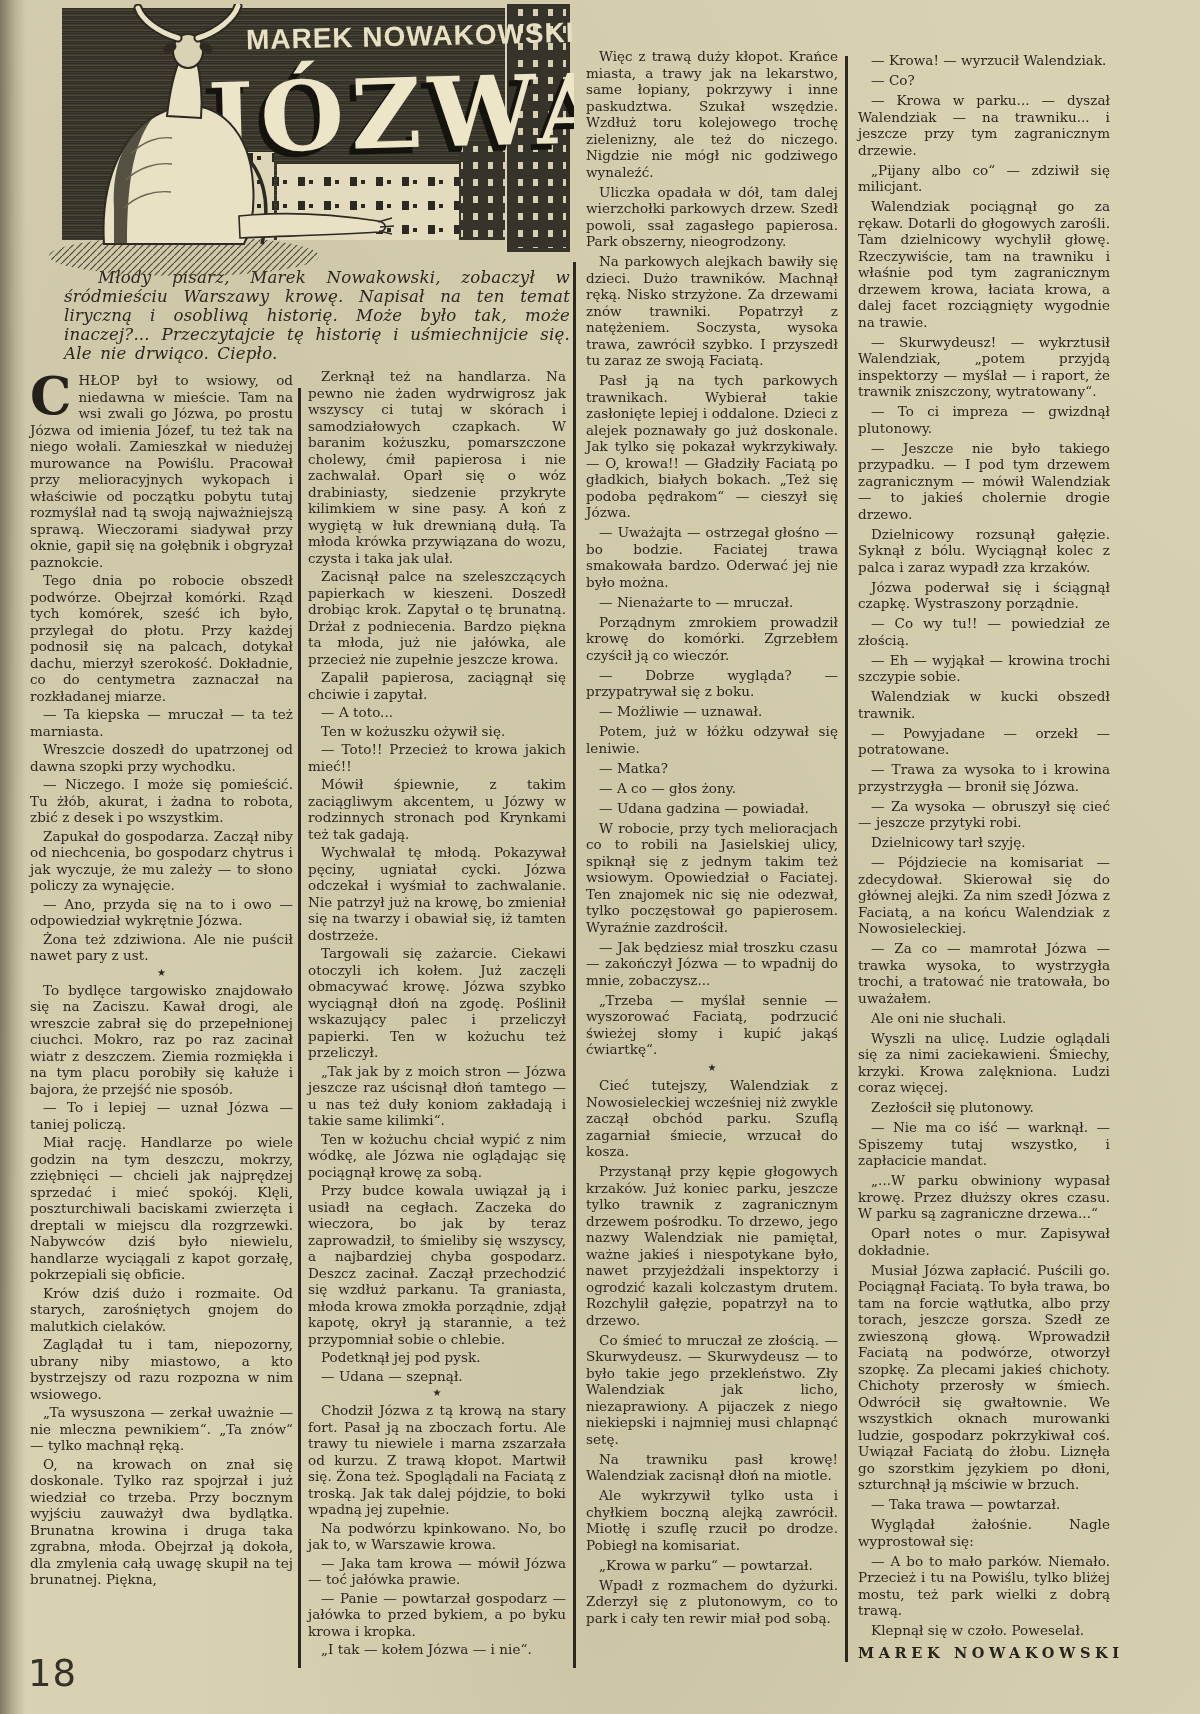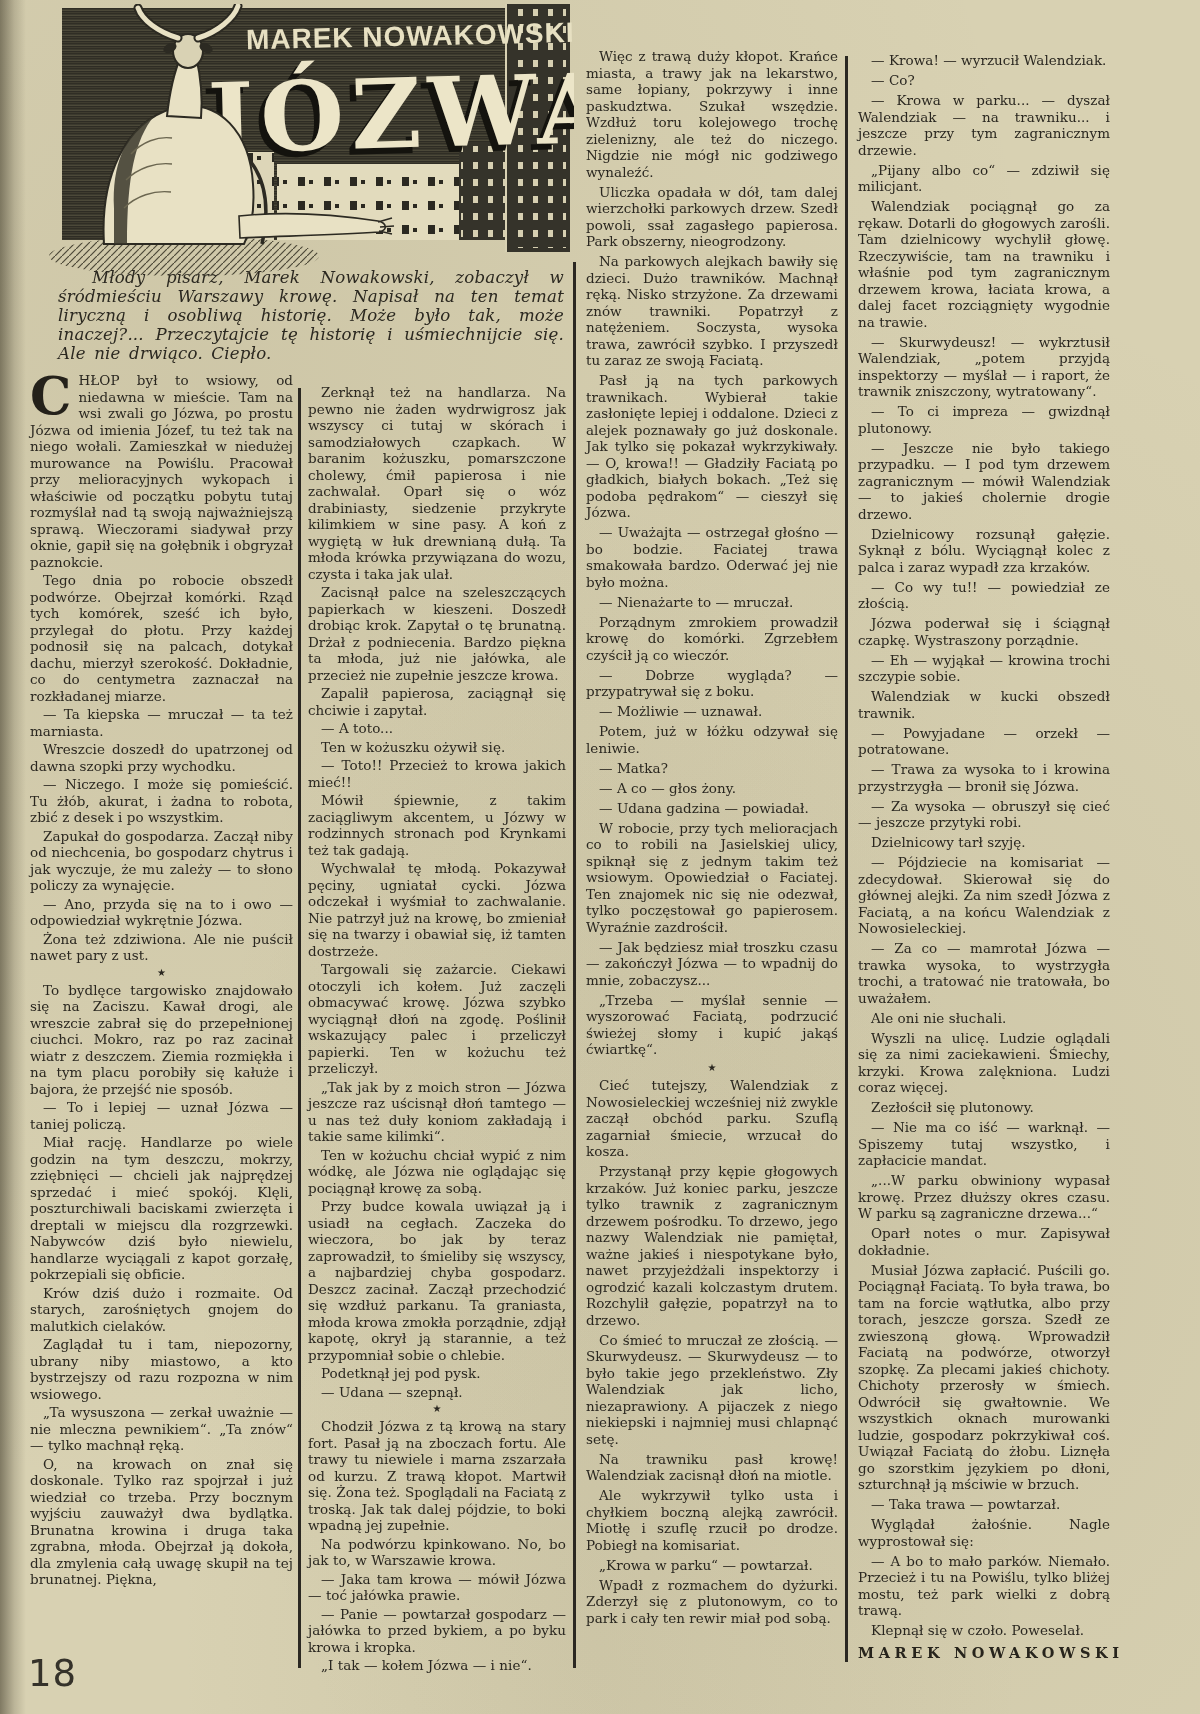--- a/index.html
+++ b/index.html
@@ -15,21 +15,21 @@
     font-family:"DejaVu Serif","Liberation Serif",serif;
     color:#27241c;
   }
   .edge-shadow{
     position:absolute;left:0;top:0;width:26px;height:100%;
     background:linear-gradient(90deg, rgba(55,50,34,.55), rgba(55,50,34,.18) 55%, transparent);
     z-index:5;pointer-events:none;
   }
   .illus{position:absolute;left:34px;top:4px;z-index:1;}
   .intro{
-    position:absolute;left:58px;top:268px;width:506px;
+    position:absolute;left:64px;top:268px;width:506px;
     font-style:italic;font-size:16.6px;line-height:19px;
     text-align:justify;text-indent:34px;
     color:#2b2820;letter-spacing:.2px;word-spacing:3px;
   }
   .vrule{position:absolute;width:3px;background:#2b2822;z-index:2;}
   .col{
     position:absolute;
     font-size:13.5px;line-height:16.5px;
     text-align:justify;color:#2a2720;
     letter-spacing:.05px;
@@ -142,21 +142,21 @@
       <p>Żona też zdziwiona. Ale nie puścił nawet pary z ust.</p>
       <p class="sep">★</p>
       <p>To bydlęce targowisko znajdowało się na Zaciszu. Kawał drogi, ale wreszcie zabrał się do przepełnionej ciuchci. Mokro, raz po raz zacinał wiatr z deszczem. Ziemia rozmiękła i na tym placu porobiły się kałuże i bajora, że przejść nie sposób.</p>
       <p>— To i lepiej — uznał Józwa — taniej policzą.</p>
       <p>Miał rację. Handlarze po wiele godzin na tym deszczu, mokrzy, zziębnięci — chcieli jak najprędzej sprzedać i mieć spokój. Klęli, poszturchiwali baciskami zwierzęta i dreptali w miejscu dla rozgrzewki. Nabywców dziś było niewielu, handlarze wyciągali z kapot gorzałę, pokrzepiali się obficie.</p>
       <p>Krów dziś dużo i rozmaite. Od starych, zarośniętych gnojem do malutkich cielaków.</p>
       <p>Zaglądał tu i tam, niepozorny, ubrany niby miastowo, a kto bystrzejszy od razu rozpozna w nim wsiowego.</p>
       <p>„Ta wysuszona — zerkał uważnie — nie mleczna pewnikiem“. „Ta znów“ — tylko machnął ręką.</p>
       <p>O, na krowach on znał się doskonale. Tylko raz spojrzał i już wiedział co trzeba. Przy bocznym wyjściu zauważył dwa bydlątka. Brunatna krowina i druga taka zgrabna, młoda. Obejrzał ją dokoła, dla zmylenia całą uwagę skupił na tej brunatnej. Piękna,</p>
     </div>
-  <div class="col col2" style="left:308px;top:384px;width:258px;height:1272px;">
+  <div class="col col2" style="left:308px;top:368px;width:258px;height:1272px;">
       <p>Zerknął też na handlarza. Na pewno nie żaden wydrwigrosz jak wszyscy ci tutaj w skórach i samodziałowych czapkach. W baranim kożuszku, pomarszczone cholewy, ćmił papierosa i nie zachwalał. Oparł się o wóz drabiniasty, siedzenie przykryte kilimkiem w sine pasy. A koń z wygiętą w łuk drewnianą dułą. Ta młoda krówka przywiązana do wozu, czysta i taka jak ulał.</p>
       <p>Zacisnął palce na szeleszczących papierkach w kieszeni. Doszedł drobiąc krok. Zapytał o tę brunatną. Drżał z podniecenia. Bardzo piękna ta młoda, już nie jałówka, ale przecież nie zupełnie jeszcze krowa.</p>
       <p>Zapalił papierosa, zaciągnął się chciwie i zapytał.</p>
       <p>— A toto...</p>
       <p>Ten w kożuszku ożywił się.</p>
       <p>— Toto!! Przecież to krowa jakich mieć!!</p>
       <p>Mówił śpiewnie, z takim zaciągliwym akcentem, u Józwy w rodzinnych stronach pod Krynkami też tak gadają.</p>
       <p>Wychwalał tę młodą. Pokazywał pęciny, ugniatał cycki. Józwa odczekał i wyśmiał to zachwalanie. Nie patrzył już na krowę, bo zmieniał się na twarzy i obawiał się, iż tamten dostrzeże.</p>
       <p>Targowali się zażarcie. Ciekawi otoczyli ich kołem. Już zaczęli obmacywać krowę. Józwa szybko wyciągnął dłoń na zgodę. Poślinił wskazujący palec i przeliczył papierki. Ten w kożuchu też przeliczył.</p>
       <p>„Tak jak by z moich stron — Józwa jeszcze raz uścisnął dłoń tamtego — u nas też duły koniom zakładają i takie same kilimki“.</p>
@@ -200,22 +200,22 @@
   <div class="col col4" style="left:858px;top:52px;width:252px;height:1580px;">
       <p>— Krowa! — wyrzucił Walendziak.</p>
       <p>— Co?</p>
       <p>— Krowa w parku... — dyszał Walendziak — na trawniku... i jeszcze przy tym zagranicznym drzewie.</p>
       <p>„Pijany albo co“ — zdziwił się milicjant.</p>
       <p>Walendziak pociągnął go za rękaw. Dotarli do głogowych zarośli. Tam dzielnicowy wychylił głowę. Rzeczywiście, tam na trawniku i właśnie pod tym zagranicznym drzewem krowa, łaciata krowa, a dalej facet rozciągnięty wygodnie na trawie.</p>
       <p>— Skurwydeusz! — wykrztusił Walendziak, „potem przyjdą inspektorzy — myślał — i raport, że trawnik zniszczony, wytratowany“.</p>
       <p>— To ci impreza — gwizdnął plutonowy.</p>
       <p>— Jeszcze nie było takiego przypadku. — I pod tym drzewem zagranicznym — mówił Walendziak — to jakieś cholernie drogie drzewo.</p>
       <p>Dzielnicowy rozsunął gałęzie. Syknął z bólu. Wyciągnął kolec z palca i zaraz wypadł zza krzaków.</p>
+      <p>Józwa poderwał się i ściągnął czapkę. Wystraszony porządnie.</p>
       <p>— Co wy tu!! — powiedział ze złością.</p>
-      <p>Józwa poderwał się i ściągnął czapkę. Wystraszony porządnie.</p>
       <p>— Eh — wyjąkał — krowina trochi szczypie sobie.</p>
       <p>Walendziak w kucki obszedł trawnik.</p>
       <p>— Powyjadane — orzekł — potratowane.</p>
       <p>— Trawa za wysoka to i krowina przystrzygła — bronił się Józwa.</p>
       <p>— Za wysoka — obruszył się cieć — jeszcze przytyki robi.</p>
       <p>Dzielnicowy tarł szyję.</p>
       <p>— Pójdziecie na komisariat — zdecydował. Skierował się do głównej alejki. Za nim szedł Józwa z Faciatą, a na końcu Walendziak z Nowosieleckiej.</p>
       <p>— Za co — mamrotał Józwa — trawka wysoka, to wystrzygła trochi, a tratować nie tratowała, bo uważałem.</p>
       <p>Ale oni nie słuchali.</p>
       <p>Wyszli na ulicę. Ludzie oglądali się za nimi zaciekawieni. Śmiechy, krzyki. Krowa zalękniona. Ludzi coraz więcej.</p>

